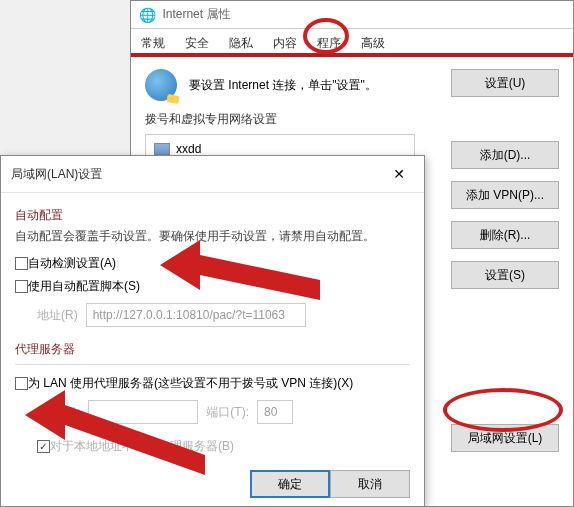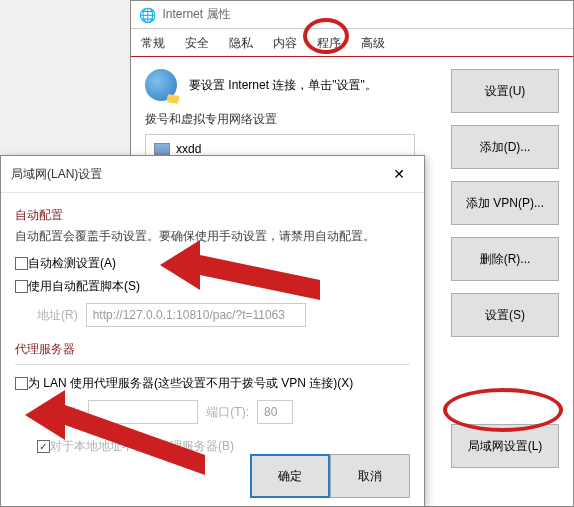--- a/index.html
+++ b/index.html
@@ -2,32 +2,32 @@
 <html><head>
 <meta charset="utf-8">
 <style>
 * { box-sizing: border-box; font-family: "Microsoft YaHei", "Segoe UI", sans-serif; font-size: 12px; }
 body { margin: 0; background: #f0f0f0; width: 574px; height: 507px; overflow: hidden; position: relative; }
 
 
 .bg-window { position: absolute; left: 130px; top: 0; width: 444px; height: 507px; background: #fff; border: 1px solid #888; }
 .bg-titlebar { height: 28px; display: flex; align-items: center; padding: 0 8px; color: #666; background: #fff; border-bottom: 1px solid #ccc; }
 .bg-titlebar .glyph { margin-right: 6px; font-size: 14px; color: #888; }
-.tabs { display: flex; border-bottom: 1px solid #b91c1c; background: #fff; height: 28px; }
+.tabs { display: flex; border-bottom: 4px solid #b91c1c; background: #fff; height: 28px; }
 .tab { padding: 6px 10px; cursor: pointer; color: #333; position: relative; }
 .tab.active { background: #fff; border: 1px solid #ccc; border-bottom: 1px solid #fff; margin-bottom: -1px; }
 
 .bg-body { padding: 12px 14px; }
 .row-icon { display: flex; align-items: center; gap: 12px; margin-bottom: 8px; }
 .earth-icon { width: 32px; height: 32px; background: radial-gradient(circle at 12px 12px, #7ec1ee, #2a7bc0); border-radius: 50%; position: relative; }
 .earth-icon::after { content: ""; position: absolute; width: 12px; height: 8px; background: #ffd04d; border-radius: 2px; right: -2px; bottom: -2px; transform: rotate(10deg); }
-.bg-btn { width: 108px; height: 44px; border: 1px solid #adadad; background: #e1e1e1; cursor: pointer; }
+.bg-btn { width: 108px; height: 28px; border: 1px solid #adadad; background: #e1e1e1; cursor: pointer; }
 .right-btns { position: absolute; right: 14px; display: flex; flex-direction: column; gap: 12px; }
 .right-btns.a { top: 68px; }
-.right-btns.b { top: 124px; }
+.right-btns.b { top: 140px; }
 .section-label { margin: 10px 0 6px 0; color: #333; }
 .listbox { border: 1px solid #ccc; height: 30px; width: 270px; padding: 6px 8px; display: flex; align-items: center; gap: 6px; }
 .listbox .mini { width: 16px; height: 12px; background: linear-gradient(#8bb3e0, #6a9bd1); border: 1px solid #888; }
 .lan-row { display: flex; align-items: center; justify-content: space-between; margin-top: 260px; }
 
 
 .dlg { position: absolute; left: 0; top: 155px; width: 425px; height: 352px; background: #fff; border: 1px solid #888; box-shadow: 2px 2px 8px rgba(0,0,0,.25); }
 .dlg-titlebar { height: 30px; display: flex; align-items: center; justify-content: space-between; padding: 18px 10px; border-bottom: 1px solid #e5e5e5; }
 .dlg-title { color: #333; }
 .dlg-close { width: 30px; height: 24px; text-align: center; line-height: 24px; cursor: pointer; font-size: 14px; }

